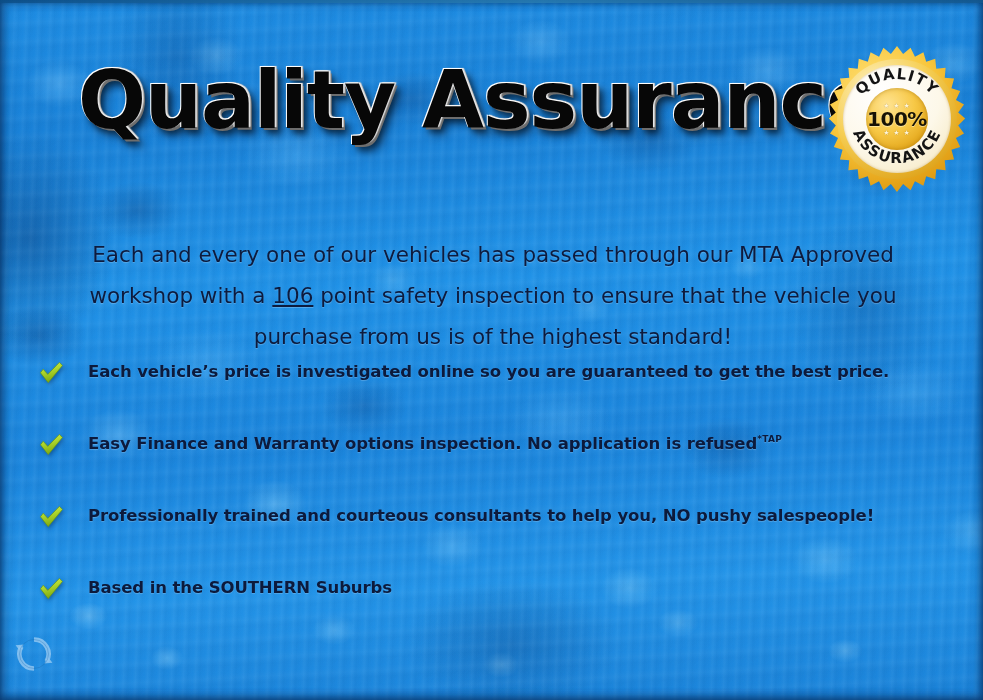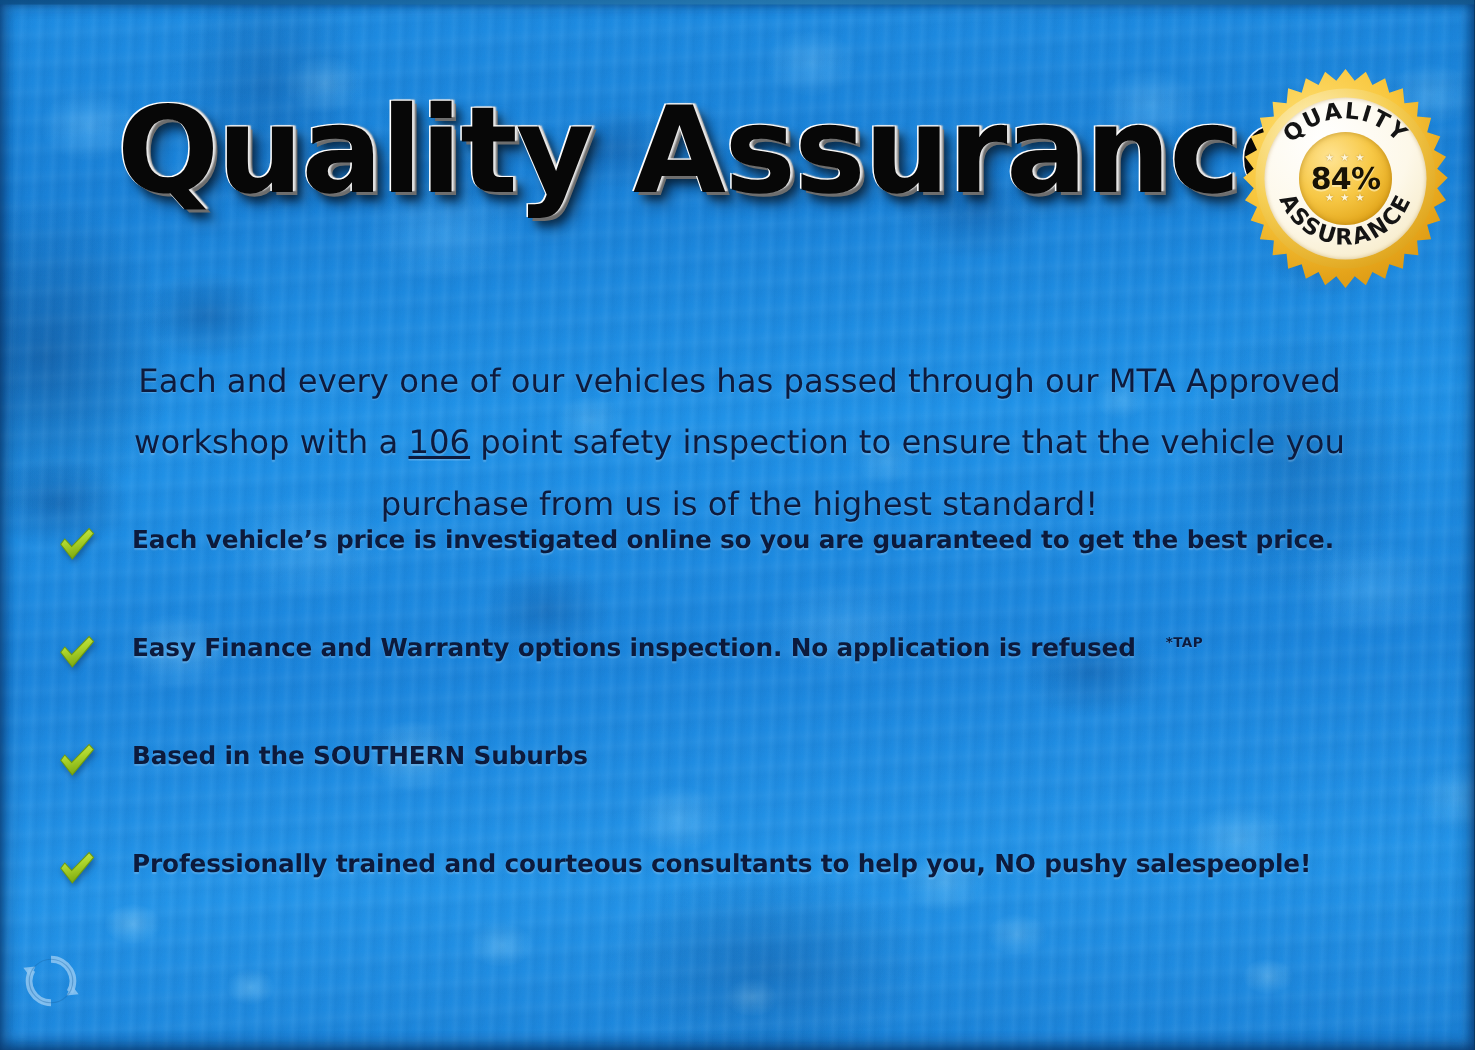--- a/index.html
+++ b/index.html
@@ -212,21 +212,21 @@
     line-height: 41px;
     color: #0d1b3e;
     text-shadow: 0 1px 1px rgba(255,255,255,.22);
   }
   .para u { text-decoration: underline; text-underline-offset: 2px; }
 
   
   .bullets {
     position: absolute;
     left: 36px;
-    top: 344px;
+    top: 354px;
     width: 910px;
     text-align: center;
   }
   .bullet-row {
     display: flex;
     align-items: flex-start;
     height: 72px;
   }
   .check-icon {
     width: 30px;
@@ -244,21 +244,21 @@
     line-height: 26px;
     color: #0c1a3c;
     letter-spacing: -.1px;
     text-shadow: 0 1px 1px rgba(255,255,255,.20);
     white-space: nowrap;
   }
   .bullet-note {
     font-size: 9px;
     font-weight: bold;
     vertical-align: super;
-    margin-left: 20px;
+    margin-left: 0;
     letter-spacing: .3px;
   }
 
   
   .recycle-icon {
     position: absolute;
     left: 14px;
     top: 634px;
     width: 40px;
     height: 40px;
@@ -283,21 +283,21 @@
   <div class="content">
 
     <div class="title">Quality Assurance!</div>
 
     <div class="badge">
       <div class="badge-starburst"></div>
       <div class="badge-ring-outer"></div>
       <div class="badge-ring-inner"></div>
       <div class="badge-core">
         <div class="badge-stars">★ ★ ★</div>
-        <div class="pct">84%</div>
+        <div class="pct">100%</div>
         <div class="badge-stars">★ ★ ★</div>
       </div>
       <div class="badge-arc">
         <svg viewBox="0 0 146 146" aria-hidden="true">
           <defs>
             <path id="arcTop" d="M 27,79 A 46,46 0 0 1 119,79" fill="none"></path>
             <path id="arcBot" d="M 26,70 A 47,47 0 0 0 120,70" fill="none"></path>
           </defs>
           <text>
             <textPath href="#arcTop" startOffset="50%" text-anchor="middle">QUALITY</textPath>
@@ -348,49 +348,49 @@
         </span>
         <span class="bullet-text">
           <span>Easy Finance and Warranty options inspection. No application is refused</span><span class="bullet-note">*TAP</span>
         </span>
       </div>
 
       <div class="bullet-row">
         <span class="check-icon">
           <svg viewBox="0 0 30 30" aria-hidden="true">
             <defs>
+              <linearGradient id="cg3" x1="0" y1="0" x2="0.3" y2="1">
+                <stop offset="0%" stop-color="#d6f05a"></stop>
+                  <stop offset="48%" stop-color="#aed62c"></stop>
+                  <stop offset="100%" stop-color="#7faa10"></stop>
+              </linearGradient>
+            </defs>
+            <path d="M4.5 14.8 L7.2 11.3 L11.8 16.4 L23.4 4.4 L26.4 7.6 L12.2 24.6 Z" fill="url(#cg3)" stroke="#6f9c0d" stroke-width="0.7"></path>
+          </svg>
+        </span>
+        <span class="bullet-text">
+          <span>Professionally trained and courteous consultants to help you, NO pushy salespeople!</span><span class="bullet-note"></span>
+        </span>
+      </div>
+
+      <div class="bullet-row">
+        <span class="check-icon">
+          <svg viewBox="0 0 30 30" aria-hidden="true">
+            <defs>
               <linearGradient id="cg4" x1="0" y1="0" x2="0.3" y2="1">
                 <stop offset="0%" stop-color="#d6f05a"></stop>
                   <stop offset="48%" stop-color="#aed62c"></stop>
                   <stop offset="100%" stop-color="#7faa10"></stop>
               </linearGradient>
             </defs>
             <path d="M4.5 14.8 L7.2 11.3 L11.8 16.4 L23.4 4.4 L26.4 7.6 L12.2 24.6 Z" fill="url(#cg4)" stroke="#6f9c0d" stroke-width="0.7"></path>
           </svg>
         </span>
         <span class="bullet-text">
           <span>Based in the SOUTHERN Suburbs</span><span class="bullet-note"></span>
-        </span>
-      </div>
-
-      <div class="bullet-row">
-        <span class="check-icon">
-          <svg viewBox="0 0 30 30" aria-hidden="true">
-            <defs>
-              <linearGradient id="cg3" x1="0" y1="0" x2="0.3" y2="1">
-                <stop offset="0%" stop-color="#d6f05a"></stop>
-                  <stop offset="48%" stop-color="#aed62c"></stop>
-                  <stop offset="100%" stop-color="#7faa10"></stop>
-              </linearGradient>
-            </defs>
-            <path d="M4.5 14.8 L7.2 11.3 L11.8 16.4 L23.4 4.4 L26.4 7.6 L12.2 24.6 Z" fill="url(#cg3)" stroke="#6f9c0d" stroke-width="0.7"></path>
-          </svg>
-        </span>
-        <span class="bullet-text">
-          <span>Professionally trained and courteous consultants to help you, NO pushy salespeople!</span><span class="bullet-note"></span>
         </span>
       </div>
 
     </div>
 
     <div class="recycle-icon">
       <svg viewBox="0 0 40 40" aria-hidden="true">
         <g fill="none" stroke="#e9f5ff" stroke-width="4.6" stroke-linecap="butt" opacity="0.85">
           <path d="M20 5.5 A14.5 14.5 0 0 1 32.6 27.3"></path>
           <path d="M20 34.5 A14.5 14.5 0 0 1 7.4 12.7"></path>

